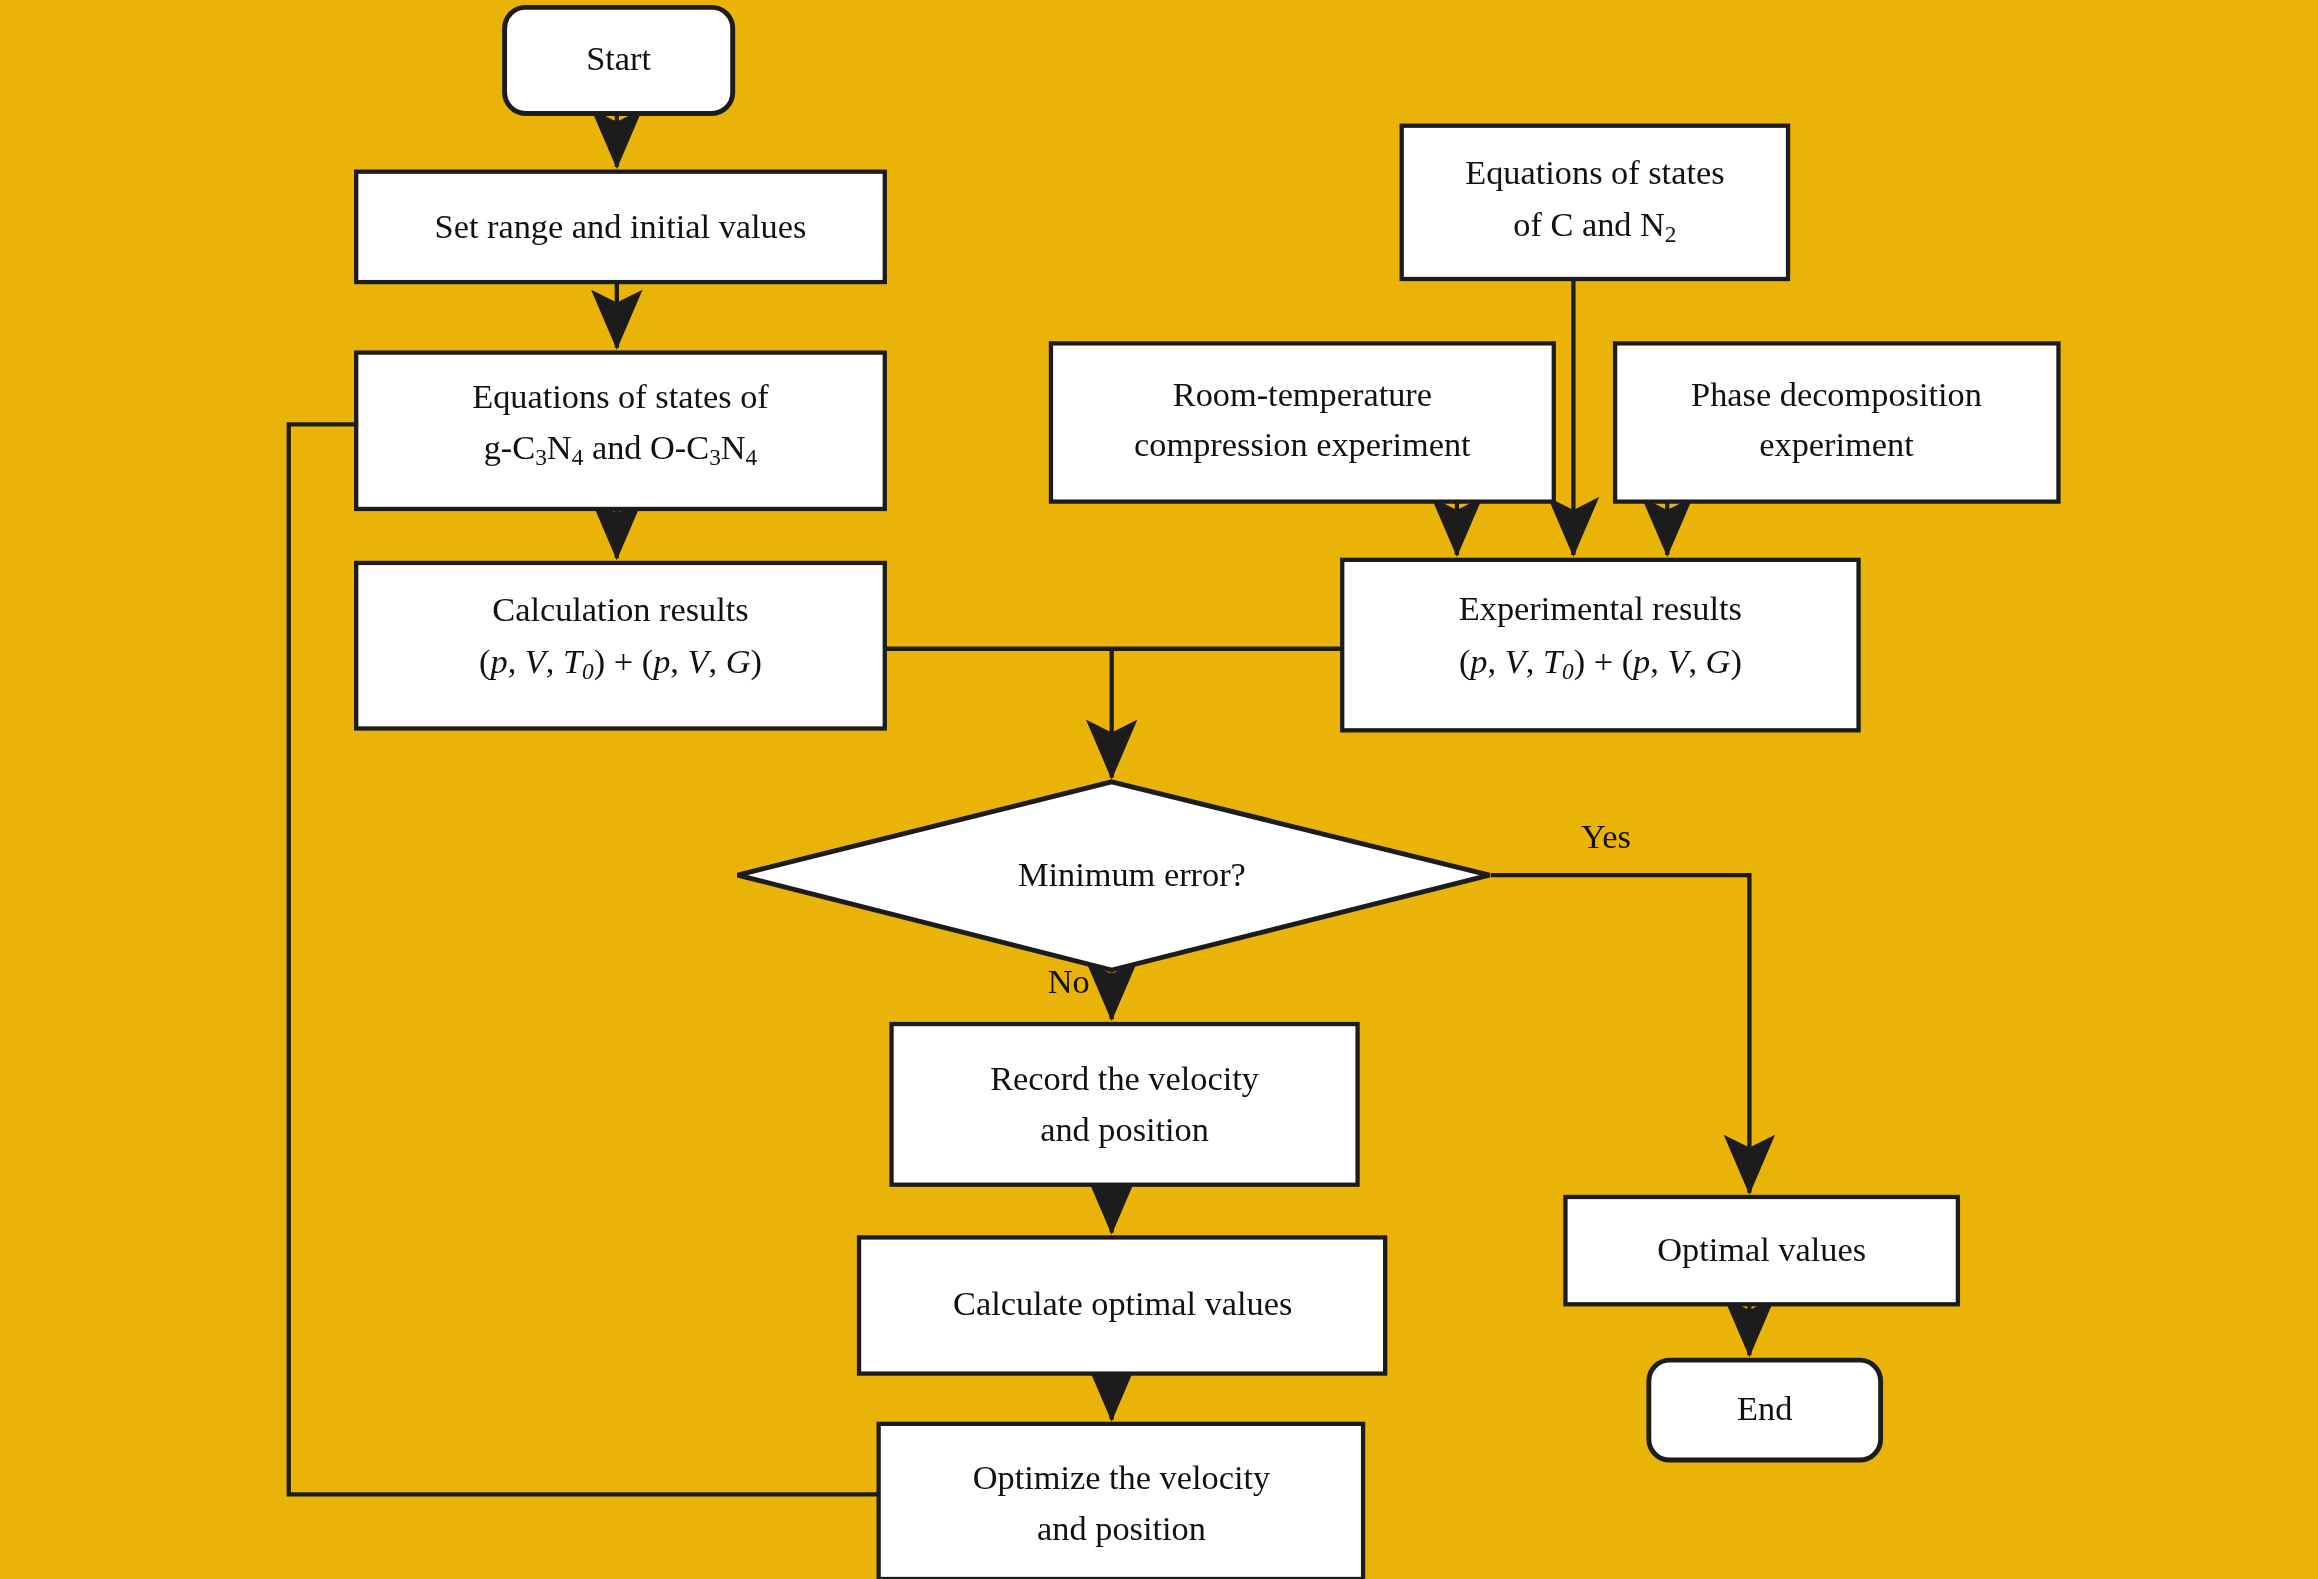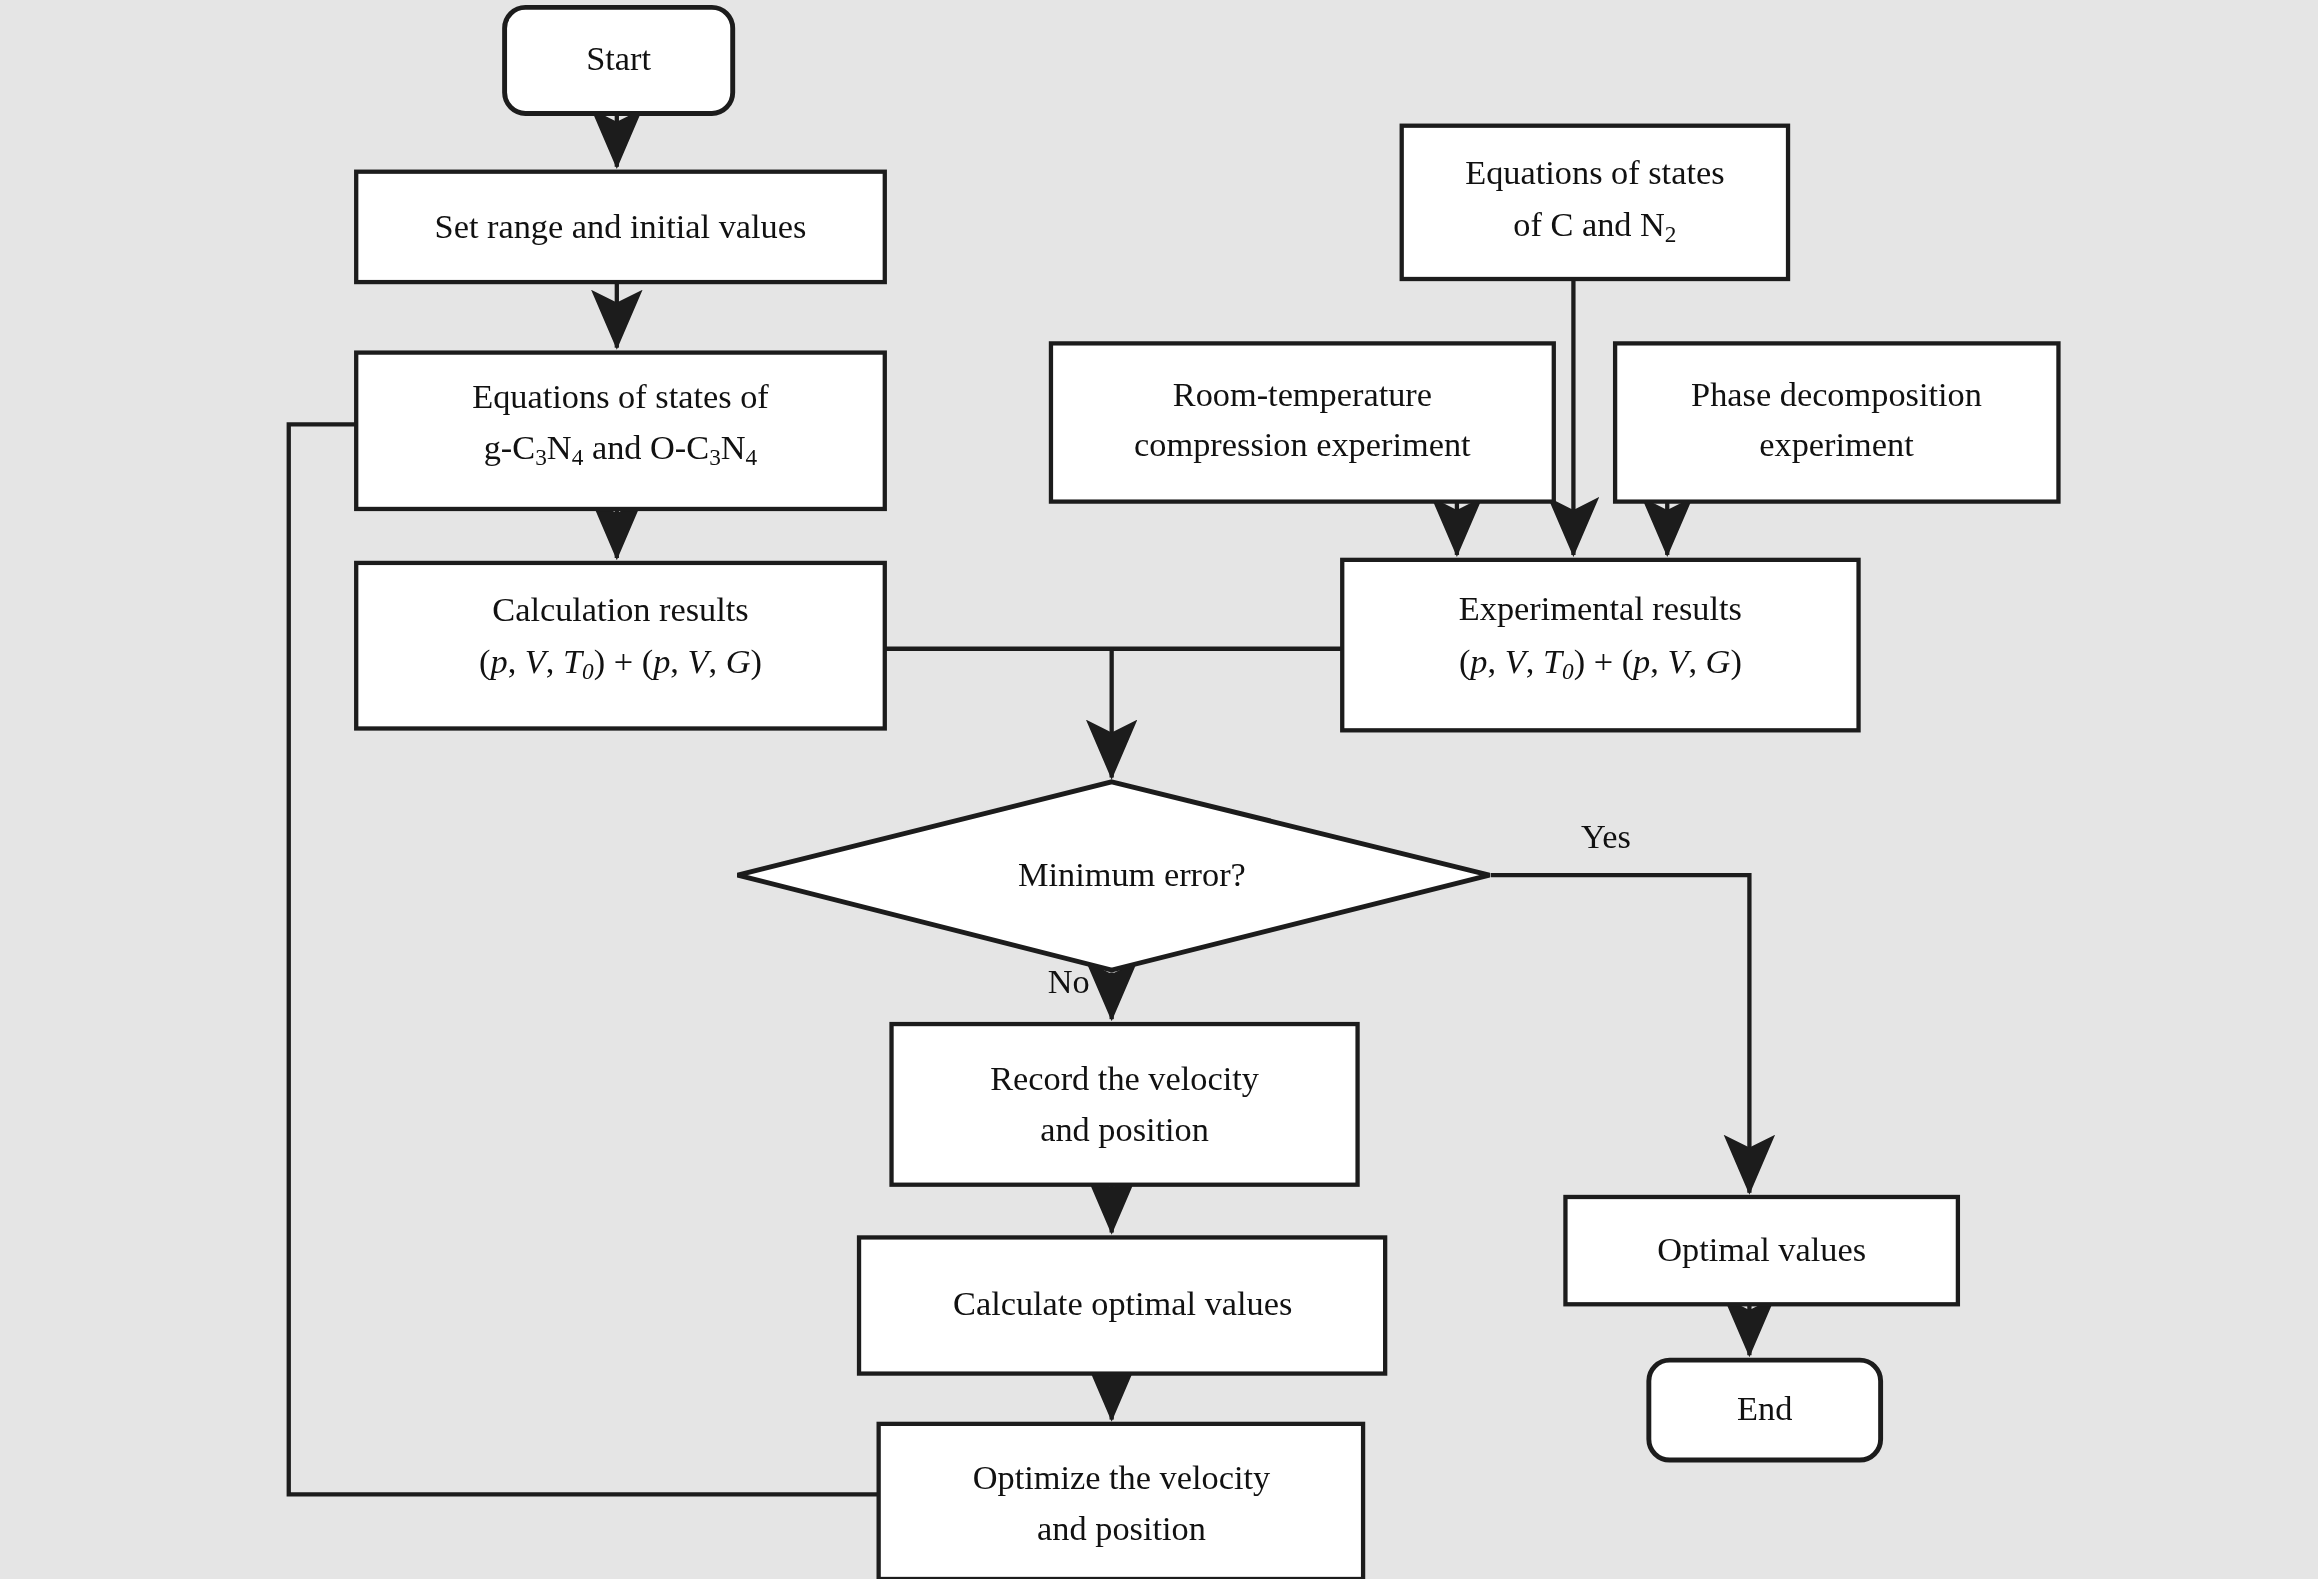--- a/index.html
+++ b/index.html
@@ -10,21 +10,21 @@
   body {
     width: 2319px;
     height: 1579px;
     font-family: "Liberation Serif", "DejaVu Serif", serif;
     overflow: hidden;
   }
   #flowchart-root {
     position: relative;
     width: 2319px;
     height: 1579px;
-    background: #e5e5e5;
+    background: #eab308;
   }
   svg.chart-svg {
     position: absolute;
     top: 0;
     left: 0;
     width: 2319px;
     height: 1579px;
     display: block;
   }
   .node-shape {

